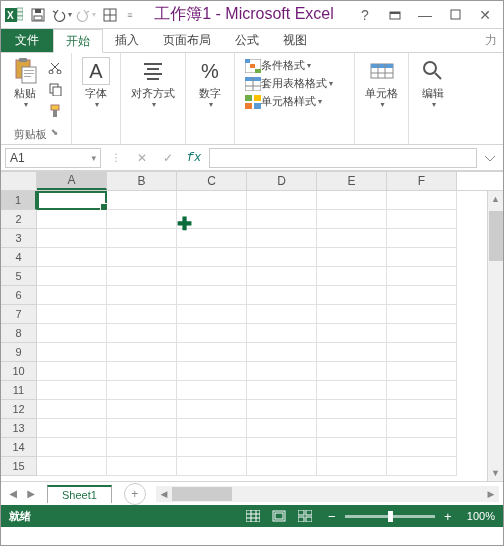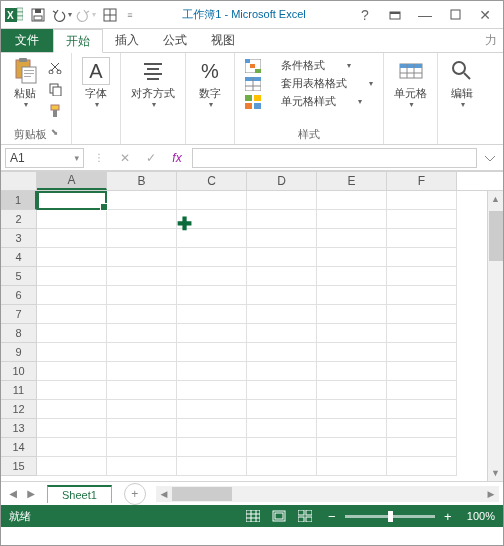--- a/index.html
+++ b/index.html
@@ -3,21 +3,21 @@
 <meta charset="utf-8">
 <style>
   * { box-sizing: border-box; margin: 0; padding: 0; font-family: "Microsoft YaHei", "Segoe UI", sans-serif; }
   body { width: 504px; height: 546px; background: #fff; overflow: hidden; border: 1px solid #999; font-size: 12px; color: #444; }
   
   
   .titlebar { height: 28px; background: #fff; display: flex; align-items: center; padding: 0 4px; border-bottom: 1px solid #d4d4d4; }
   .titlebar .app-icon { width: 18px; height: 18px; margin-right: 4px; }
   .titlebar .qat { display: flex; gap: 2px; align-items: center; }
   .titlebar .qat-btn { width: 22px; height: 22px; display: flex; align-items: center; justify-content: center; color: #666; cursor: pointer; }
-  .titlebar .title { flex: 1; text-align: center; color: #0369a1; font-size: 11px; }
+  .titlebar .title { flex: 1; text-align: center; color: #701a75; font-size: 16px; }
   .titlebar .win-ctrls { display: flex; gap: 2px; }
   .titlebar .win-btn { width: 28px; height: 22px; display: flex; align-items: center; justify-content: center; color: #666; cursor: pointer; font-size: 14px; }
   
   
   .tabs { height: 24px; display: flex; align-items: stretch; background: #fff; border-bottom: 1px solid #d4d4d4; }
   .tab-file { background: #217346; color: #fff; padding: 0 14px; display: flex; align-items: center; font-size: 12px; cursor: pointer; }
   .tab { padding: 0 12px; display: flex; align-items: center; color: #444; cursor: pointer; font-size: 12px; }
   .tab.active { border: 1px solid #d4d4d4; border-bottom: 1px solid #fff; background: #fff; margin-bottom: -1px; color: #217346; }
   
   
@@ -25,27 +25,27 @@
   .group { border-right: 1px solid #e0e0e0; display: flex; flex-direction: column; padding: 2px 6px 0 6px; }
   .group-body { flex: 1; display: flex; align-items: flex-start; gap: 2px; }
   .group-label { text-align: center; font-size: 11px; color: #666; padding: 2px 0; display: flex; justify-content: center; align-items: flex-start; gap: 4px; }
   .group-label .launcher { font-size: 9px; color: #888; cursor: pointer; }
   .big-btn { display: flex; flex-direction: column; align-items: center; justify-content: flex-start; padding: 2px 4px; cursor: pointer; min-width: 36px; }
   .big-btn .ico { width: 26px; height: 28px; display: flex; align-items: center; justify-content: center; }
   .big-btn .lbl { font-size: 11px; color: #444; text-align: center; line-height: 1.2; margin-top: 2px; }
   .side-col { display: flex; flex-direction: column; gap: 2px; padding-top: 2px; }
   .mini-btn { width: 20px; height: 20px; display: flex; align-items: center; justify-content: center; color: #666; cursor: pointer; }
   .style-list { display: flex; flex-direction: column; gap: 1px; padding-top: 2px; }
-  .style-item { display: flex; align-items: center; gap: 20px; font-size: 11px; color: #444; padding: 1px 4px; cursor: pointer; white-space: nowrap; }
+  .style-item { display: flex; align-items: center; gap: 0; font-size: 11px; color: #444; padding: 1px 4px; cursor: pointer; white-space: nowrap; }
   .style-item .sico svg { display: block; }
   .dd-arrow { font-size: 8px; color: #666; margin-left: 2px; }
   
   
   .fbar { height: 26px; display: flex; align-items: center; border-bottom: 1px solid #d4d4d4; padding: 2px 4px; gap: 4px; }
-  .namebox { width: 79px; height: 20px; border: 1px solid #ccc; display: flex; align-items: center; padding: 0 4px; font-size: 12px; color: #444; background: #fff; justify-content: space-between; }
+  .namebox { width: 96px; height: 20px; border: 1px solid #ccc; display: flex; align-items: center; padding: 0 4px; font-size: 12px; color: #444; background: #fff; justify-content: space-between; }
   .fbar .fx-btn { width: 22px; height: 20px; display: flex; align-items: center; justify-content: center; color: #aaa; cursor: pointer; }
   .fbar .formula-input { flex: 1; height: 20px; border: 1px solid #ccc; padding: 0 4px; font-size: 12px; }
   .fbar .expand { width: 18px; height: 20px; display: flex; align-items: center; justify-content: center; color: #888; cursor: pointer; }
   
   
   .grid { height: 310px; display: flex; flex-direction: column; position: relative; }
   .col-headers { display: flex; height: 20px; border-bottom:1px solid #d4d4d4; border-top: 1px solid #d4d4d4;}
   .corner { width: 36px; border-right: 1px solid #d4d4d4; background: #eee; }
   .col-h { width: 70px; border-right: 1px solid #d4d4d4; background: #eee; text-align: center; font-size: 12px; color: #555; display: flex; align-items: center; justify-content: center; }
   .col-h.sel { background: #d2d2d2; border-bottom: 2px solid #217346; box-sizing: border-box; }
@@ -69,21 +69,21 @@
   .sheet-nav-btn { width: 16px; height: 16px; display: flex; align-items: center; justify-content: center; color: #888; cursor: pointer; font-size: 10px;}
   .sheet-tab { padding: 2px 14px; border: 1px solid #aaa; border-bottom: none; background: #fff; font-size: 11px; color: #217346; border-top: 2px solid #217346; cursor: pointer; }
   .sheet-add { width: 22px; height: 22px; display: flex; align-items: center; justify-content: center; color: #888; cursor: pointer; border: 1px solid #ccc; border-radius: 50%; margin-left: 12px; font-size: 12px;}
   .hscroll { flex:1; margin-left:10px; background:#f0f0f0; height:16px; position:relative; display:flex; align-items:center;}
   .hscroll .arrow { width:16px; display:flex; align-items:center; justify-content:center; color:#888; font-size:9px; cursor:pointer;}
   .hscroll .track { flex:1; position:relative; height:16px;}
   .hscroll .thumb { position:absolute; left:0; top:1px; height:14px; width:60px; background:#ccc;}
   
   
   .status { height: 22px; background: #217346; color: #fff; display: flex; align-items: center; padding: 0 8px; font-size: 11px; }
-  .status .ready { flex: 1; }
+  .status .ready { flex: 1; font-weight: bold; }
   .status .view-btns { display: flex; gap: 6px; }
   .status .vb { width: 20px; height: 16px; display: flex; align-items: center; justify-content: center; cursor: pointer; color:#e8f3ec;}
   .status .zoom { display: flex; align-items: center; gap: 6px; margin-left: 10px; }
   .status .slider { width: 90px; height: 3px; background: #fff9; position: relative; }
   .status .slider::before { content:""; position:absolute; left:50%; top:-1px; width:1px; height:5px; background:#fff;}
   .status .slider .knob { position: absolute; left: 48%; top: -4px; width: 5px; height: 11px; background: #fff; }
   .status .zb { cursor: pointer; font-size:13px; width:14px; text-align:center;}
 </style>
 </head>
 <body>
@@ -144,20 +144,21 @@
       </div>
     <div class="win-btn">✕</div>
   </div>
 </div>
 
 <div class="tabs">
   <div class="tab-file">文件</div>
   <div id="tab-container" style="display: flex;">
       <div class="tab active">开始</div>
       <div class="tab">插入</div>
+      <div class="tab">页面布局</div>
       <div class="tab">公式</div>
       <div class="tab">视图</div>
     </div>
   <div style="flex:1"></div>
   <div class="tab" style="padding:0 6px;color:#888;">力</div>
 </div>
 
 <div class="ribbon">
   <div class="group">
     <div class="group-body">
@@ -277,23 +278,20 @@
                 <rect x="9" y="0" width="7" height="6" fill="#ffc000"></rect>
                 <rect x="0" y="8" width="7" height="6" fill="#ed7d31"></rect>
                 <rect x="9" y="8" width="7" height="6" fill="#5b9bd5"></rect>
               </svg>
             </span>
             <span>单元格样式</span>
             <span class="dd-arrow">▾</span>
           </div>
       </div>
     </div>
-    <div class="group-label">
-        <span>样式</span>
-      </div>
   </div>
 
   <div class="group">
     <div class="group-body">
       <div class="big-btn">
         <span class="ico">
             <svg width="26" height="24">
               <rect x="2" y="5" width="22" height="14" fill="none" stroke="#888"></rect>
               <rect x="2" y="5" width="22" height="4" fill="#5b9bd5"></rect>
               <line x1="2" y1="14" x2="24" y2="14" stroke="#888"></line>
@@ -326,21 +324,21 @@
 </div>
 
 <div class="fbar">
   <div class="namebox">
       <span>A1</span>
       <span style="color:#888;font-size:9px;">▾</span>
     </div>
   <div class="fx-btn" style="font-size:10px;">⋮</div>
   <div class="fx-btn">✕</div>
   <div class="fx-btn">✓</div>
-  <div class="fx-btn" style="font-style:italic;color:#a21caf;">fx</div>
+  <div class="fx-btn" style="font-style:italic;color:#0f766e;font-family:Liberation Mono, monospace;">fx</div>
   <div class="formula-input"></div>
   <div class="expand">
       <svg width="10" height="10">
         <path d="M0 3 L5 8 L10 3" fill="none" stroke="#888"></path>
       </svg>
     </div>
 </div>
 
 <div class="grid">
   <div class="col-headers">

